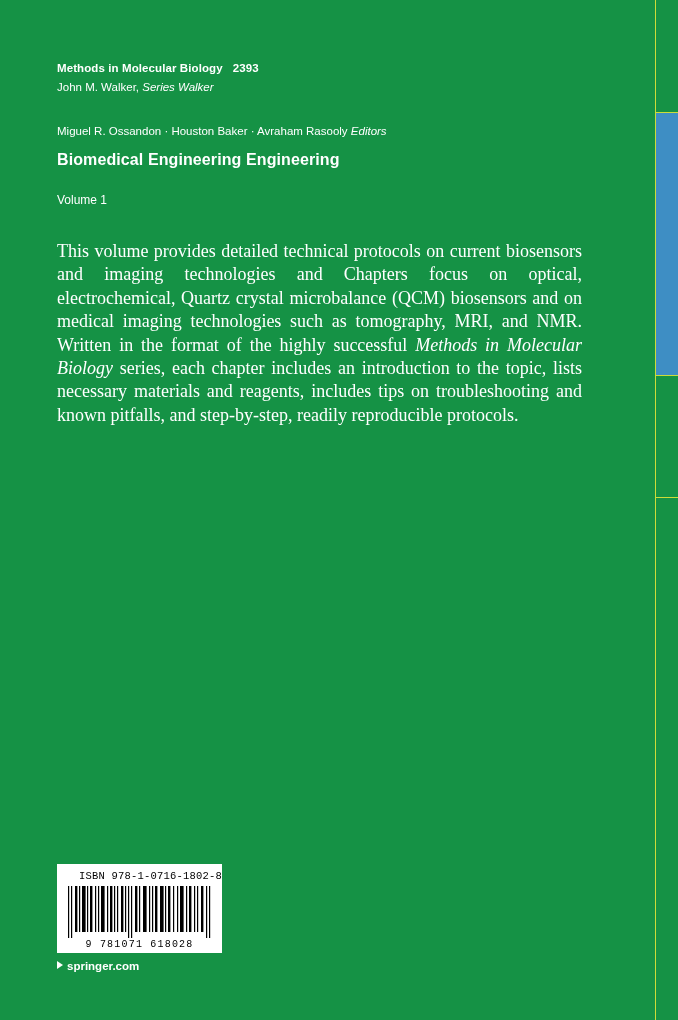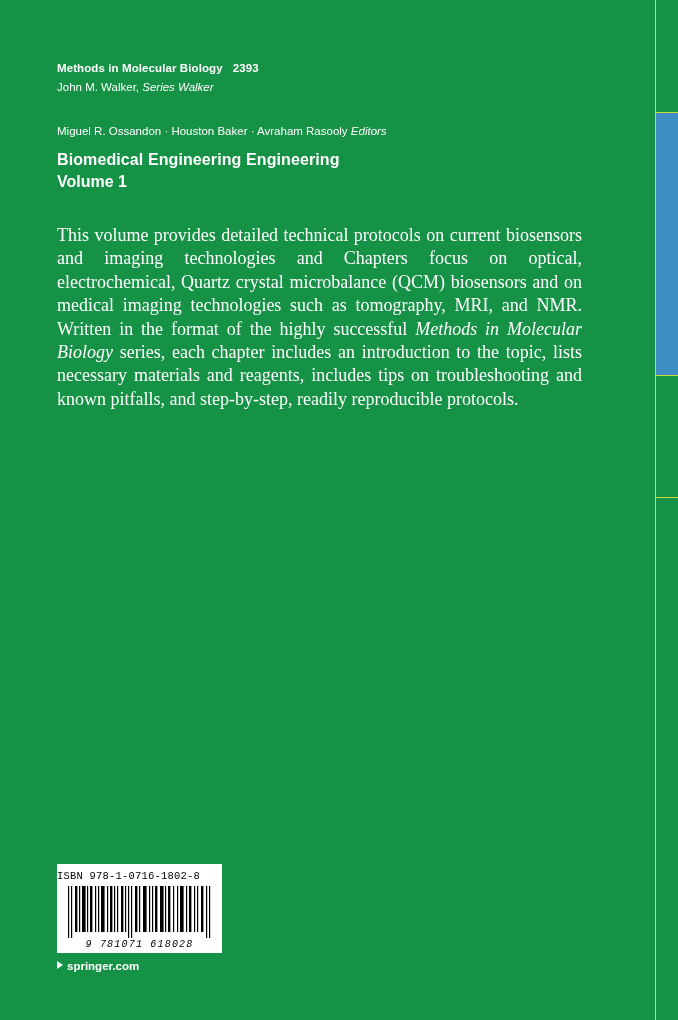--- a/index.html
+++ b/index.html
@@ -86,23 +86,22 @@
     color: #ffffff;
     font-family: "Liberation Sans", sans-serif;
     font-size: 16px;
     font-weight: bold;
     margin-top: 14px;
     letter-spacing: 0.1px;
   }
   .volume {
     color: #ffffff;
     font-family: "Liberation Sans", sans-serif;
-    font-size: 16px;
-    margin-top: 4px;
-    font-weight: bold;
+    font-size: 12px;
+    margin-top: 24px;
   }
   .blurb {
     color: #ffffff;
     font-family: "Liberation Serif", serif;
     font-size: 18px;
     line-height: 1.30;
     width: 525px;
     margin-top: 33px;
     text-align: justify;
   }
@@ -119,38 +118,37 @@
     top: 864px;
     width: 165px;
     height: 89px;
     background: #ffffff;
     padding: 0;
   }
   .isbn-text {
     font-family: "Liberation Mono", monospace;
     font-size: 10.5px;
     color: #000000;
-    text-align: left;
+    text-align: right;
     padding-top: 6px;
     letter-spacing: 0.2px;
   }
   .bars {
     margin: 4px auto 0 auto;
     width: 148px;
     height: 52px;
     display: block;
   }
   .ean-digits {
     font-family: "Liberation Mono", monospace;
     font-size: 10px;
     color: #000000;
     text-align: center;
     letter-spacing: 1.2px;
     margin-top: 1px;
-    font-style: italic;
   }
   .springer {
     position: absolute;
     left: 57px;
     top: 960px;
     color: #ffffff;
     font-family: "Liberation Sans", sans-serif;
     font-size: 11.5px;
     font-weight: bold;
   }

